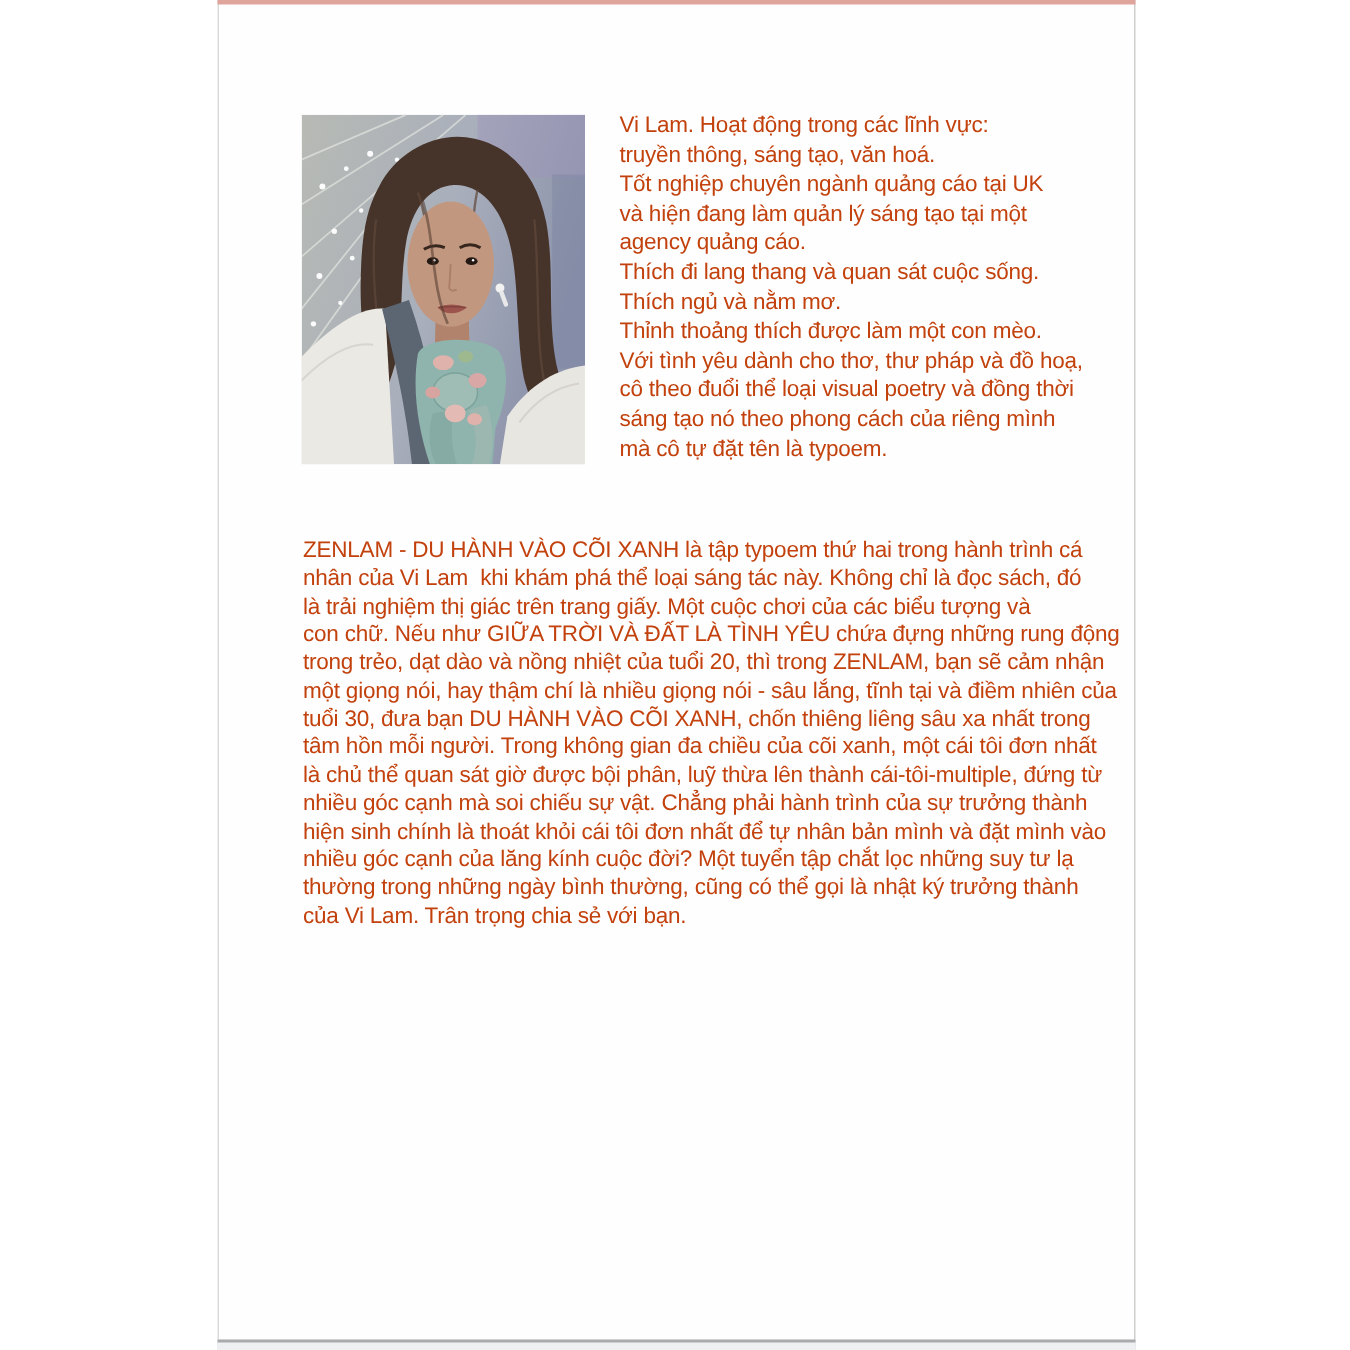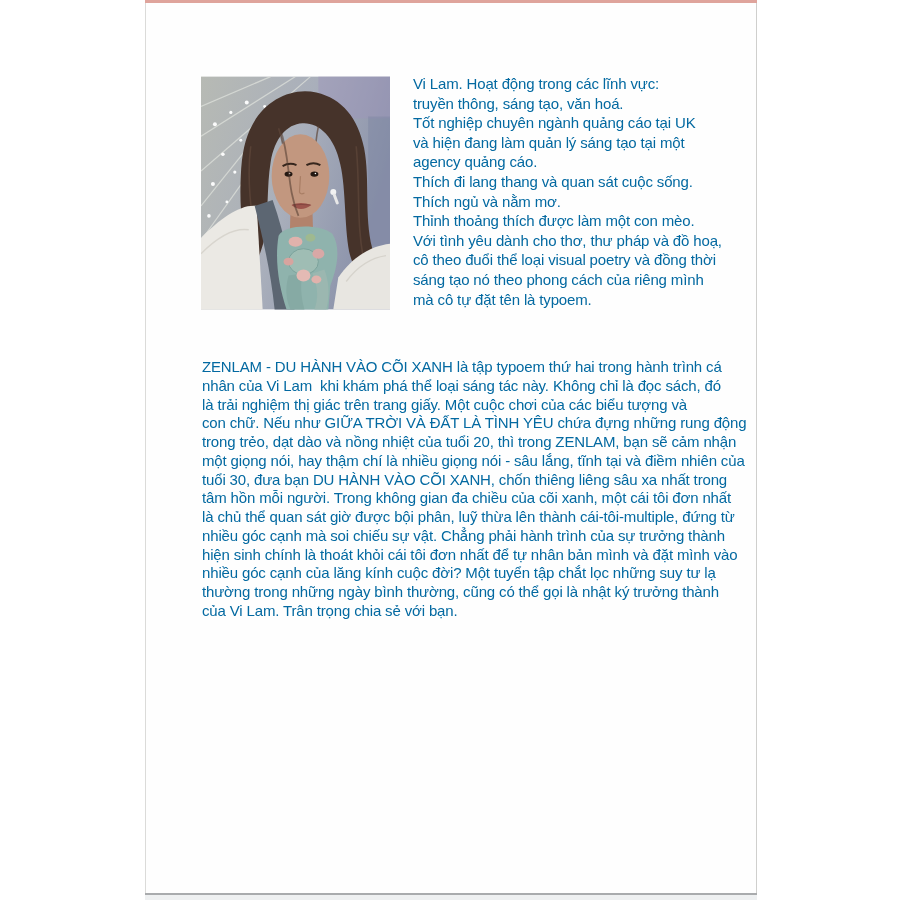--- a/index.html
+++ b/index.html
@@ -35,21 +35,21 @@
   }
   .author-photo {
     position: absolute;
     left: 201px; top: 76px;
     width: 189px; height: 234px;
     overflow: hidden;
   }
   .author-photo svg { display: block; width: 100%; height: 100%; }
   .text-block {
     position: absolute;
-    color: #0369a1;
+    color: #c2410c;
     white-space: pre;
     letter-spacing: -0.15px;
   }
   .author-bio {
     left: 413px; top: 74px;
     width: 345px;
     font-size: 15px;
     line-height: 19.6px;
   }
   .book-description {

